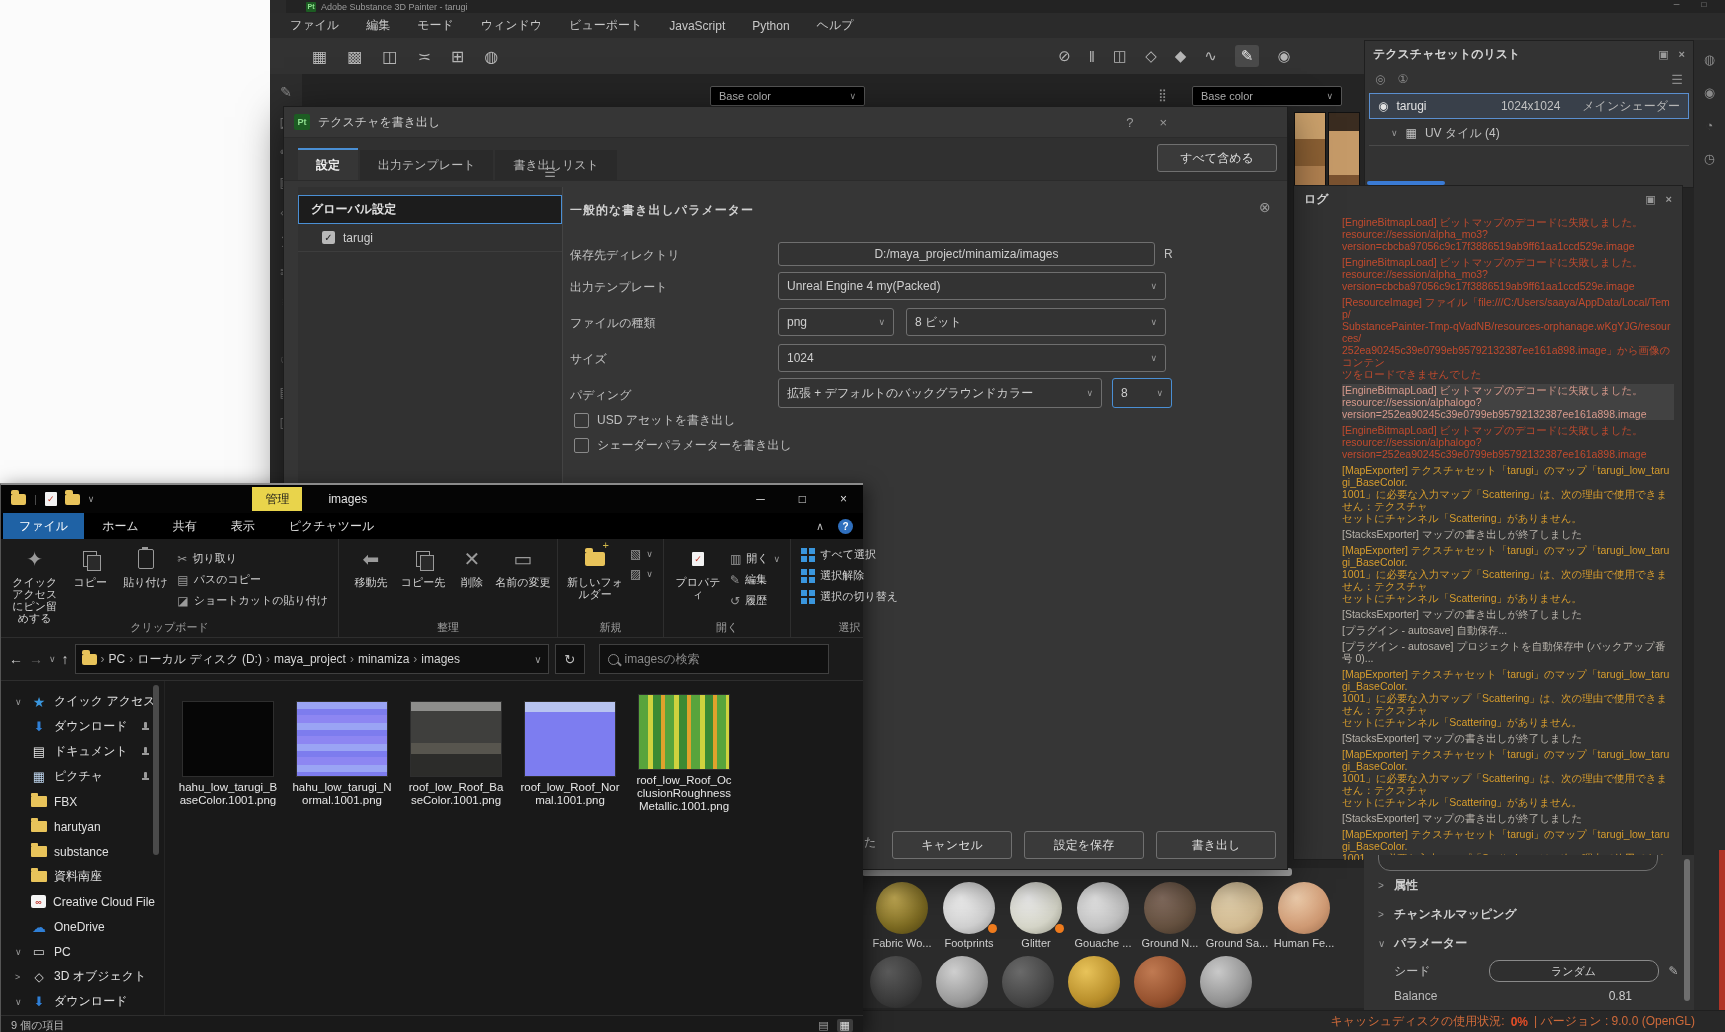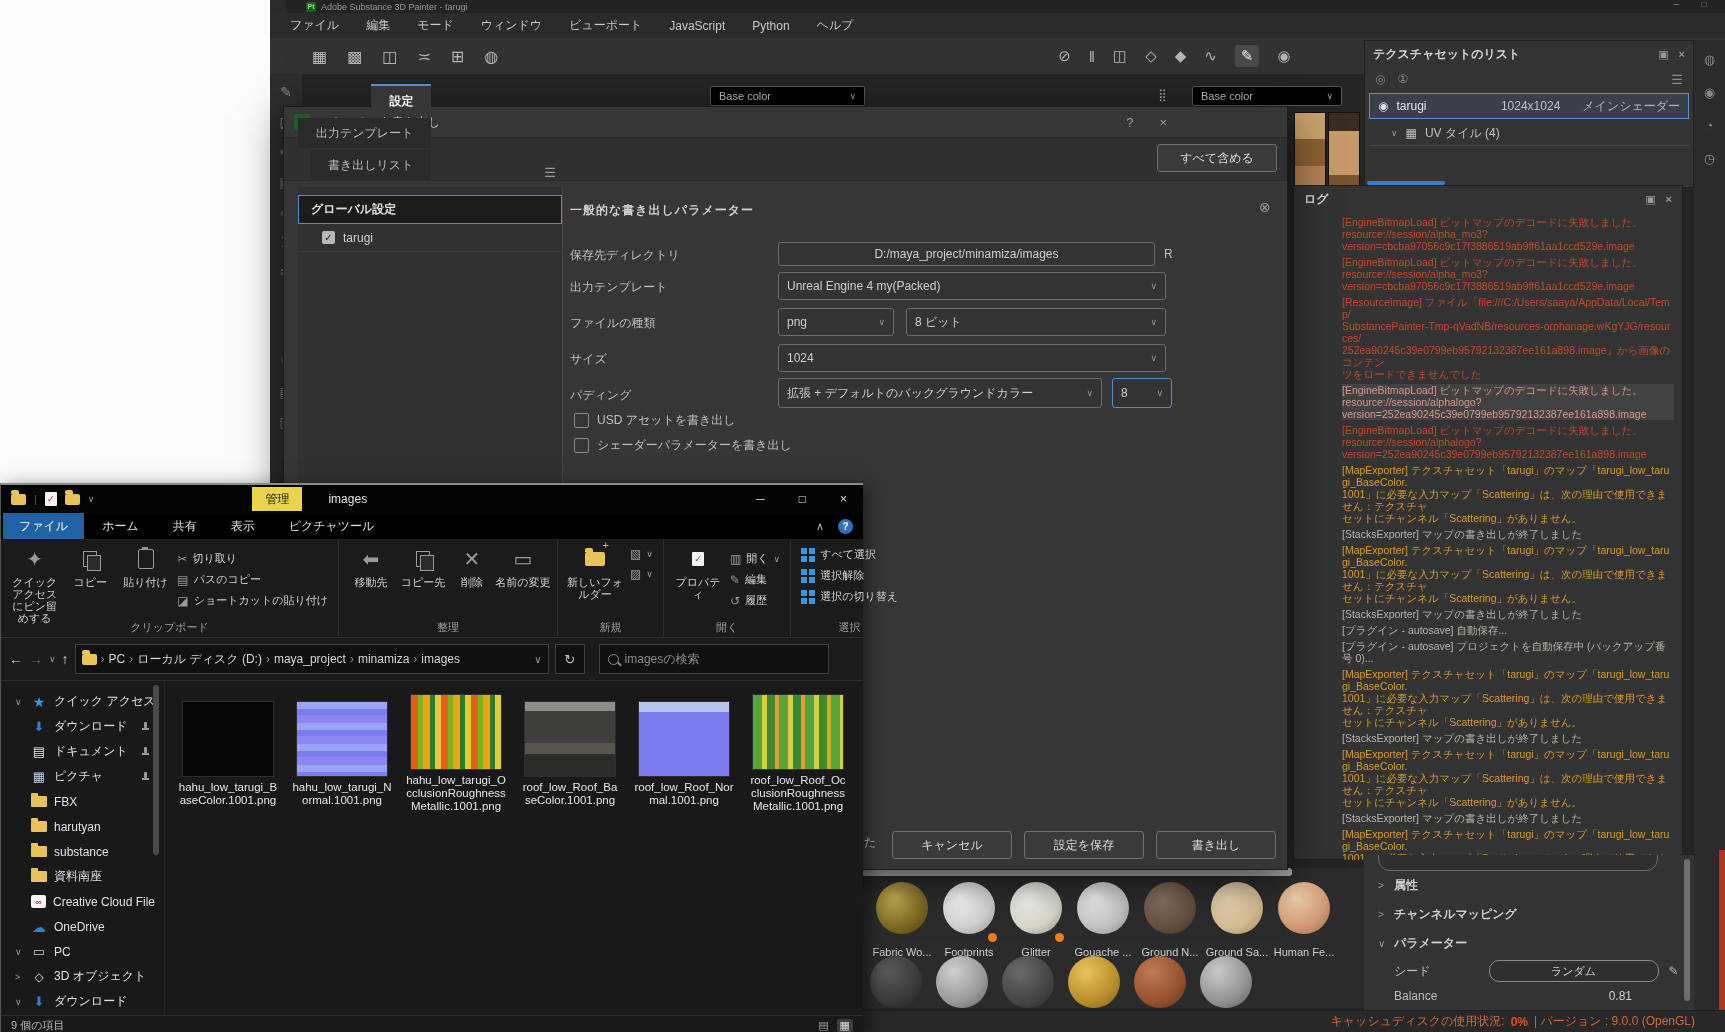--- a/index.html
+++ b/index.html
@@ -73,21 +73,21 @@
   .sph{width:52px;height:52px;border-radius:50%;margin:0 auto;}
   .m1{background:radial-gradient(circle at 35% 30%,#c9b057,#7c6a22 60%,#463c10);}
   .m2{background:radial-gradient(circle at 35% 30%,#fdfdfd,#cfcfcf 60%,#8f8f8f);}
   .m3{background:radial-gradient(circle at 35% 30%,#f8f8f8,#d5d5c8 60%,#8f8f80);}
   .m4{background:radial-gradient(circle at 35% 30%,#f2f2f2,#c2c2c2 60%,#868686);}
   .m5{background:radial-gradient(circle at 35% 30%,#8a7264,#64503f 60%,#3c2f24);}
   .m6{background:radial-gradient(circle at 35% 30%,#ecd9b4,#d2bb92 60%,#a3855f);}
   .m7{background:radial-gradient(circle at 35% 30%,#f0cfae,#cf9a74 60%,#9a6a4a);}
   .badge{display:none;}
   .badge.b{display:block;position:absolute;right:4px;bottom:16px;width:9px;height:9px;border-radius:50%;background:#f07c1e;}
-  .mlabel{font-size:11px;color:#cfcfcf;margin-top:12px;white-space:nowrap;overflow:hidden;}
+  .mlabel{font-size:11px;color:#cfcfcf;margin-top:3px;white-space:nowrap;overflow:hidden;}
   .mrow2{position:absolute;left:8px;top:80px;display:flex;gap:14px;}
   .n1{background:radial-gradient(circle at 35% 30%,#5a5a5a,#3a3a3a 60%,#222);}
   .n2{background:radial-gradient(circle at 35% 30%,#cfcfcf,#9a9a9a 60%,#5f5f5f);}
   .n3{background:radial-gradient(circle at 35% 30%,#6a6a6a,#454545 60%,#2a2a2a);}
   .n4{background:radial-gradient(circle at 35% 30%,#e8c35a,#b98f2b 60%,#7a5c17);}
   .n5{background:radial-gradient(circle at 35% 30%,#c07a52,#96522f 60%,#5f3018);}
   .n6{background:radial-gradient(circle at 35% 30%,#c9c9c9,#939393 60%,#5a5a5a);}
 
   
   .props{left:1094px;top:855px;width:330px;height:155px;background:#333;overflow:hidden;}
@@ -507,21 +507,21 @@
   <div class="abs dlg">
     <div class="dlg-title">
       <span class="pt-ic">Pt</span>
       <span class="dlg-tname">テクスチャを書き出し</span>
       <span class="dlg-tbtns">
         <span>?</span>
         <span>×</span>
       </span>
     </div>
     <div class="dlg-tabs">
-      <span style="display:flex;gap:2px;align-items:flex-end;flex-direction:column;">
+      <span style="display:flex;gap:2px;align-items:flex-end;">
 
       <span class="dtab on">設定</span>
           <span class="dtab">出力テンプレート</span>
           <span class="dtab">書き出しリスト</span>
         </span>
       <span class="dlg-btn incl-all">すべて含める</span>
     </div>
 
     <div class="dlg-left">
       <span class="dlg-filter">☰</span>
@@ -891,24 +891,20 @@
           <div class="fitem">
             <div class="fthumb t-black"></div>
             <div class="fname">hahu_low_tarugi_BaseColor.1001.png</div>
           </div>
 
           <div class="fitem">
             <div class="fthumb t-normal"></div>
             <div class="fname">hahu_low_tarugi_Normal.1001.png</div>
           </div>
 
-          <div class="fitem">
-            <div class="fthumb t-orm"></div>
-            <div class="fname">hahu_low_tarugi_OcclusionRoughnessMetallic.1001.png</div>
-          </div>
 
           <div class="fitem">
             <div class="fthumb t-roof"></div>
             <div class="fname">roof_low_Roof_BaseColor.1001.png</div>
           </div>
 
           <div class="fitem">
             <div class="fthumb t-normal2"></div>
             <div class="fname">roof_low_Roof_Normal.1001.png</div>
           </div>

